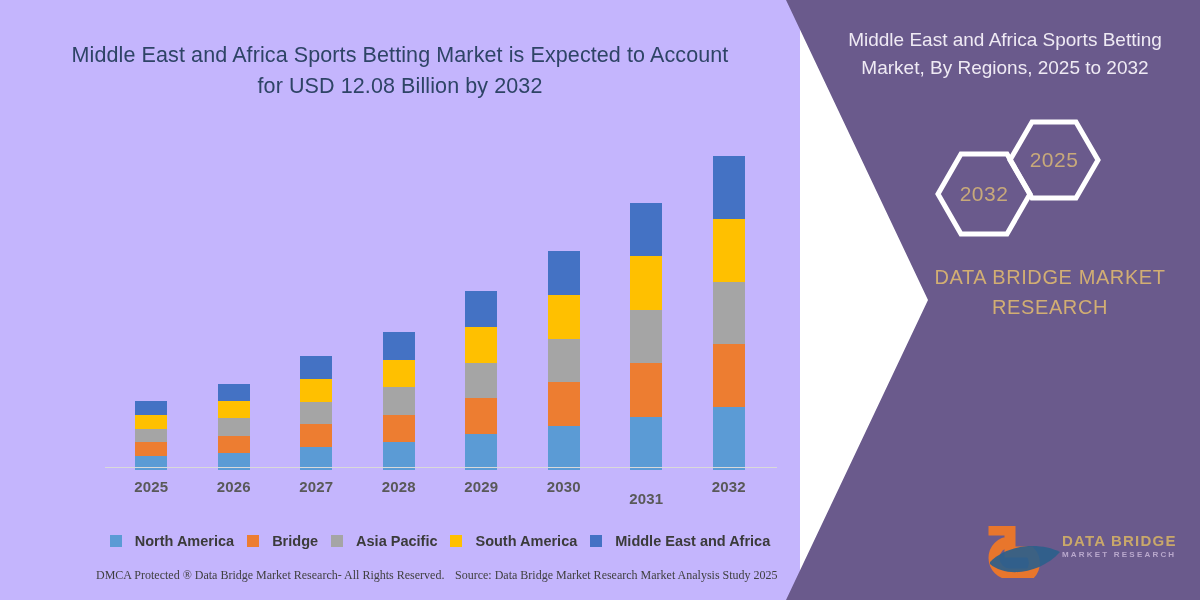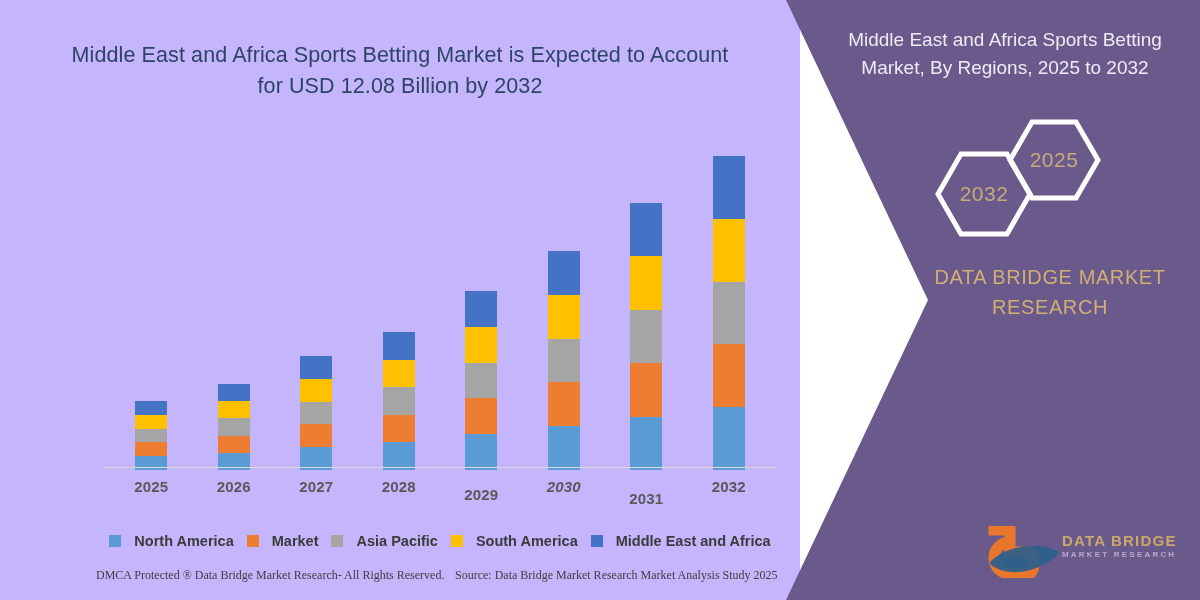--- a/index.html
+++ b/index.html
@@ -170,34 +170,34 @@
         </div>
       </div>
 
     <div id="axis-line"></div>
 
     <div id="x-labels">
         <div class="x-tick" style="left: 6.25px;">2025</div>
         <div class="x-tick" style="left: 88.75px;">2026</div>
         <div class="x-tick" style="left: 171.25px;">2027</div>
         <div class="x-tick" style="left: 253.75px;">2028</div>
-        <div class="x-tick" style="left: 336.25px; margin-top: 8px;">2029</div>
-        <div class="x-tick" style="left: 418.75px; font-style: italic;">2030</div>
+        <div class="x-tick" style="left: 336.25px;">2029</div>
+        <div class="x-tick" style="left: 418.75px;">2030</div>
         <div class="x-tick" style="left: 501.25px; margin-top: 12px;">2031</div>
         <div class="x-tick" style="left: 583.75px;">2032</div>
       </div>
 
     <div id="legend">
         <div class="legend-item">
           <span class="swatch" style="background: rgb(91, 155, 213);"></span>
           <span>North America</span>
         </div>
         <div class="legend-item">
           <span class="swatch" style="background: rgb(237, 125, 49);"></span>
-          <span>Market</span>
+          <span>Bridge</span>
         </div>
         <div class="legend-item">
           <span class="swatch" style="background: rgb(165, 165, 165);"></span>
           <span>Asia Pacific</span>
         </div>
         <div class="legend-item">
           <span class="swatch" style="background: rgb(255, 192, 0);"></span>
           <span>South America</span>
         </div>
         <div class="legend-item">

